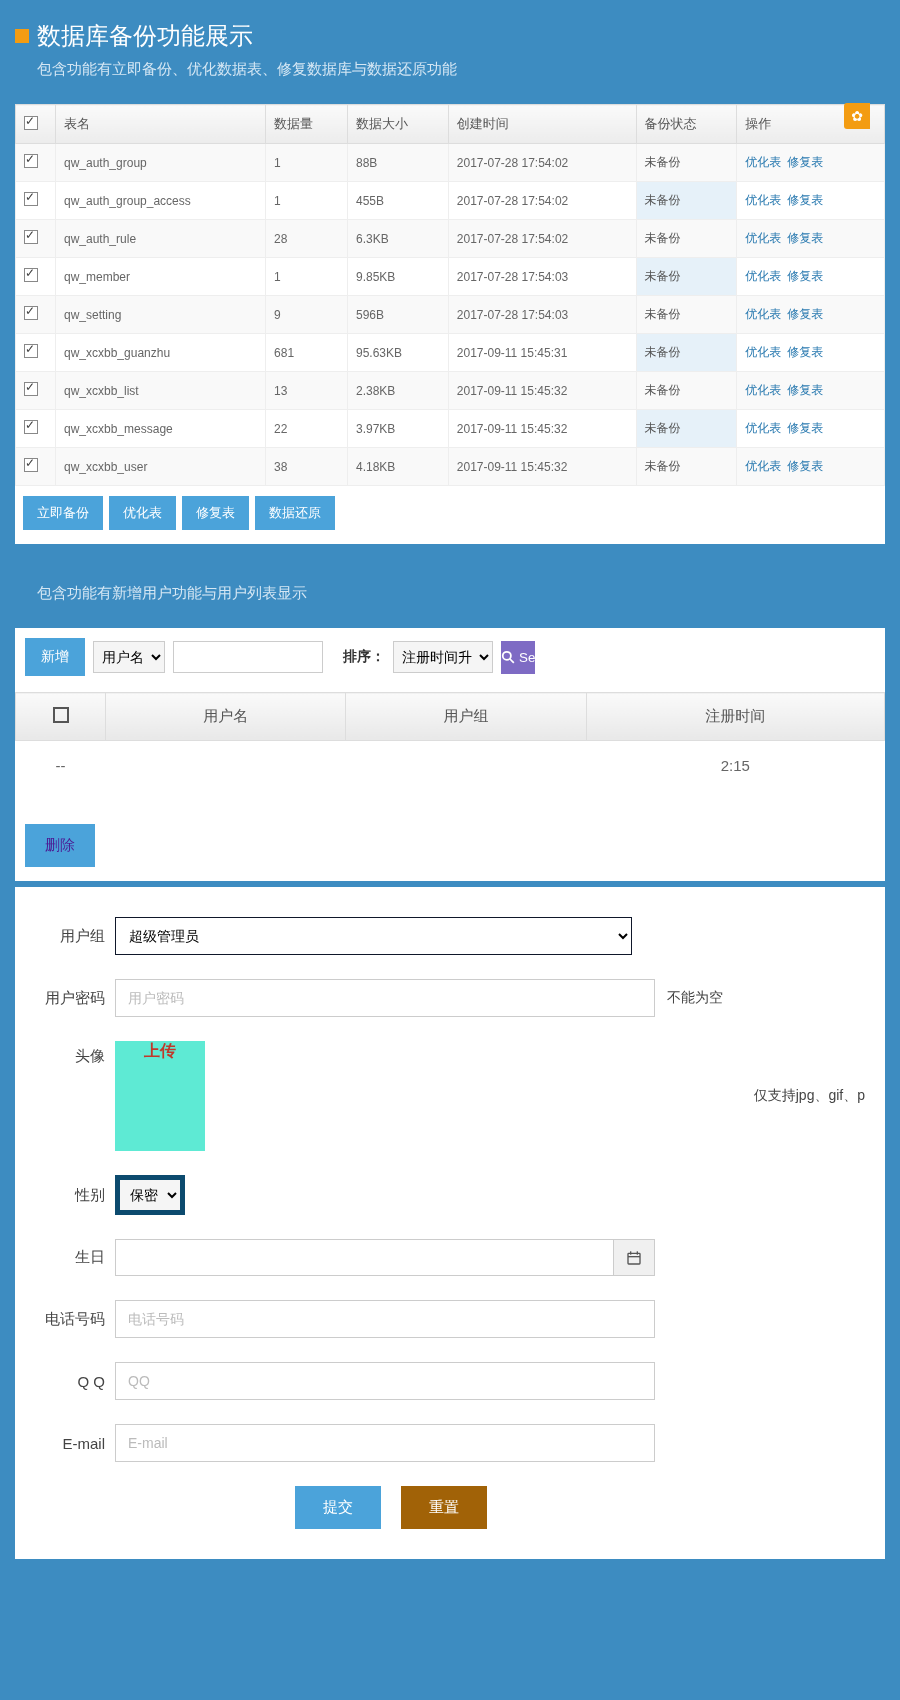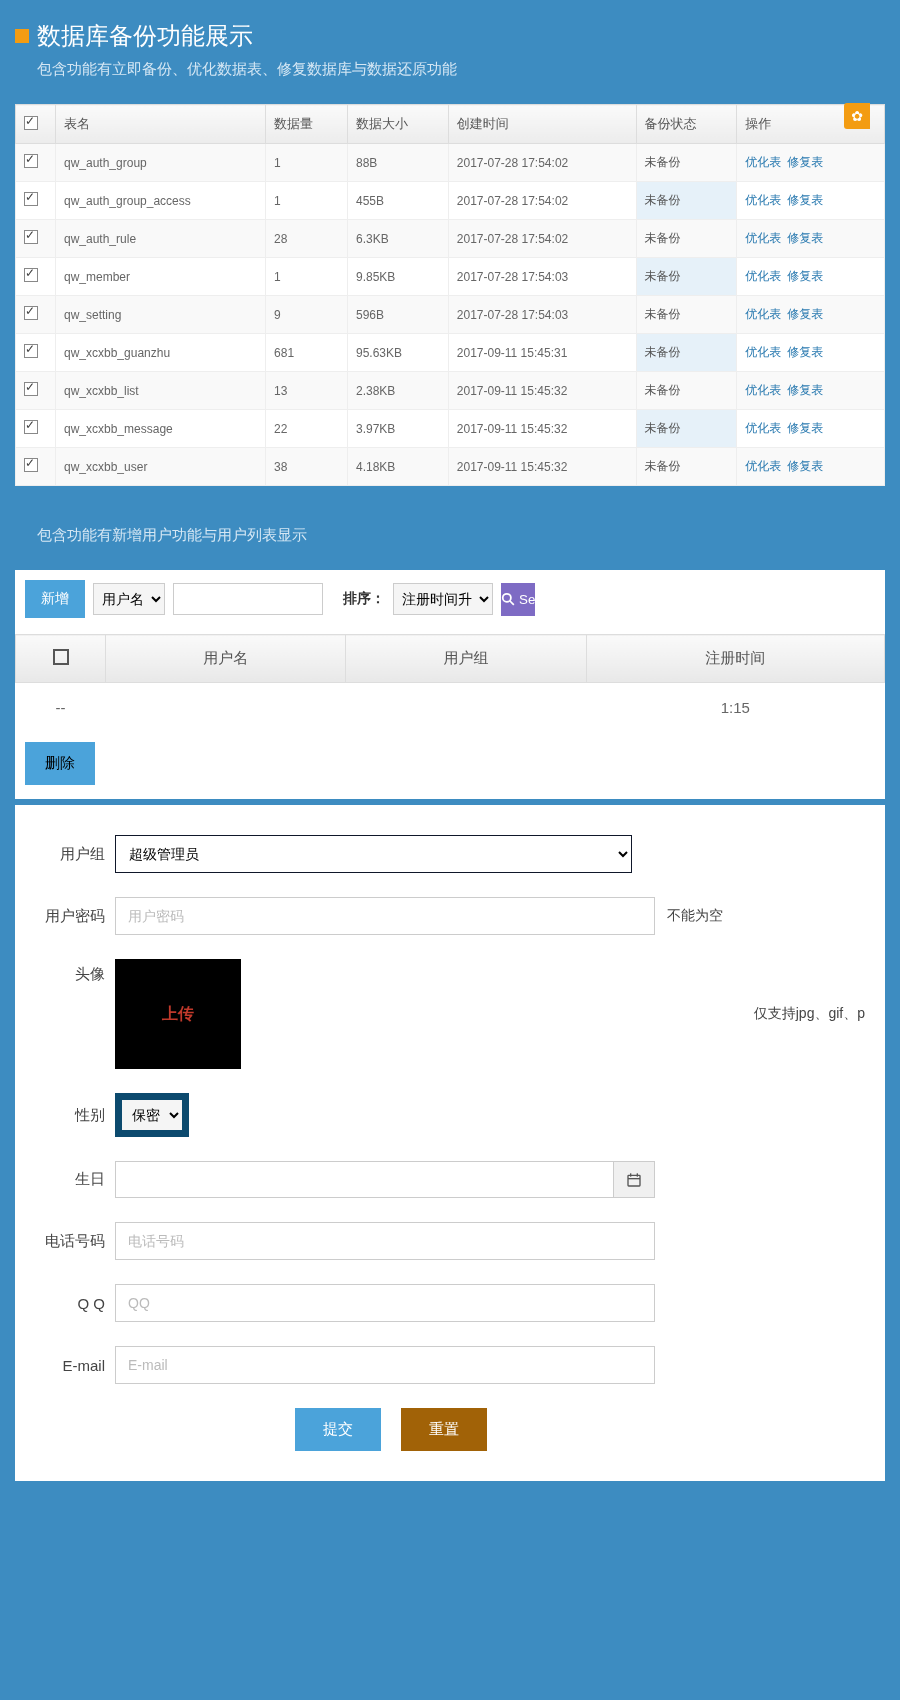--- a/index.html
+++ b/index.html
@@ -32,33 +32,33 @@
 .sel { border: 1px solid #ccc; padding: 6px 4px; font-size: 14px; background: #f5f5f5; }
 .txt-input { border: 1px solid #ccc; padding: 7px; font-size: 14px; }
 .lbl-sort { font-weight: bold; margin-left: 12px; }
 .btn-search { background: #7e6bc4; color: #fff; padding: 9px 0; border: none; cursor: pointer; display: flex; align-items: center; gap: 4px; }
 
 .user-table { width: 100%; border-collapse: collapse; margin-top: 6px; }
 .user-table th { background: linear-gradient(#fafafa,#e8e8e8); border: 1px solid #ddd; padding: 14px 8px; font-weight: normal; color: #555; font-size: 15px; }
 .user-table td { padding: 16px 8px; text-align: center; color: #666; font-size: 15px; }
 .chk2 { width: 16px; height: 16px; border: 2px solid #555; display: inline-block; }
 
-.btn-del { background: #4ba3da; color: #000000; padding: 12px 20px; border: none; margin: 10px 0 0 10px; font-size: 15px; cursor: pointer; text-align: center; }
+.btn-del { background: #4ba3da; color: #4c1d95; padding: 12px 20px; border: none; margin: 34px 0 0 10px; font-size: 15px; cursor: pointer; text-align: center; }
 
 
 .form-wrap { padding: 30px 20px; }
 .form-row { display: flex; align-items: center; margin-bottom: 24px; }
 .form-lbl { width: 80px; text-align: right; color: #444; font-size: 15px; padding-right: 10px; flex-shrink: 0; }
 .form-ctrl { flex: 1; display: flex; align-items: center; }
 .form-input { width: 540px; border: 1px solid #ccc; padding: 10px 12px; font-size: 14px; }
 .form-input::placeholder { color: #bbb; }
 .form-hint { margin-left: 12px; color: #444; font-size: 14px; white-space: nowrap; }
 .sel-wide { width: 517px; border: 1px solid #0f172a; padding: 9px; font-size: 14px; background: #fff; }
-.sel-small { border: 7px solid #0c4a6e; padding: 6px; font-size: 14px; background: #f5f5f5; }
-.upload-box { width: 126px; height: 110px; background: #000000; display: flex; align-items: center; justify-content: center; color: #c0392b; font-size: 16px; cursor: pointer; font-weight: bold; }
+.sel-small { border: 5px solid #0c4a6e; padding: 6px; font-size: 14px; background: #f5f5f5; }
+.upload-box { width: 90px; height: 110px; background: #5eead4; display: flex; justify-content: center; color: #c0392b; font-size: 16px; cursor: pointer; font-weight: bold; }
 .input-group { display: flex; width: 540px; }
 .input-group input { flex: 1; border: 1px solid #ccc; padding: 10px 12px; border-right: none; }
 .input-addon { border: 1px solid #ccc; background: #f0f0f0; padding: 8px 12px; display: flex; align-items: center; }
 .form-btns { display: flex; gap: 20px; margin-left: 260px; margin-top: 20px; }
 .btn-submit { background: #4ba3da; color: #fff; padding: 12px 28px; border: none; font-size: 15px; cursor: pointer; }
 .btn-reset { background: #a16207; color: #fff; padding: 12px 28px; border: none; font-size: 15px; cursor: pointer; }
 
 .divider-blue { height: 6px; background: #3d8cc1; margin: 14px 0 0; }
 
 svg.mag { width: 14px; height: 14px; }
@@ -166,20 +166,26 @@
           <td><span class="chk checked"></span></td>
           <td>qw_xcxbb_user</td>
           <td>38</td>
           <td>4.18KB</td>
           <td>2017-09-11 15:45:32</td>
           <td class="status">未备份</td>
           <td><span class="link-a">优化表</span><span class="link-a">修复表</span></td>
         </tr>
       </tbody>
   </table>
+  <div class="btn-row">
+    <button class="btn">立即备份</button>
+    <button class="btn">优化表</button>
+    <button class="btn">修复表</button>
+    <button class="btn">数据还原</button>
+  </div>
 </div>
 
 <div class="section">
   <div class="section-sub">包含功能有新增用户功能与用户列表显示</div>
 </div>
 
 <div class="panel">
   <div class="toolbar">
     <button class="btn-primary">新增</button>
     <select class="sel"><option>用户名</option></select>
@@ -202,21 +208,21 @@
       <th>用户名</th>
       <th>用户组</th>
       <th>注册时间</th>
     </tr>
       </thead>
     <tbody>
         <tr>
       <td>--</td>
       <td></td>
       <td></td>
-      <td>1:15</td>
+      <td>2:15</td>
     </tr>
       </tbody>
   </table>
 
   <button class="btn-del">删除</button>
   <div class="divider-blue"></div>
 
   
   <div class="form-wrap">
     <div class="form-row">

